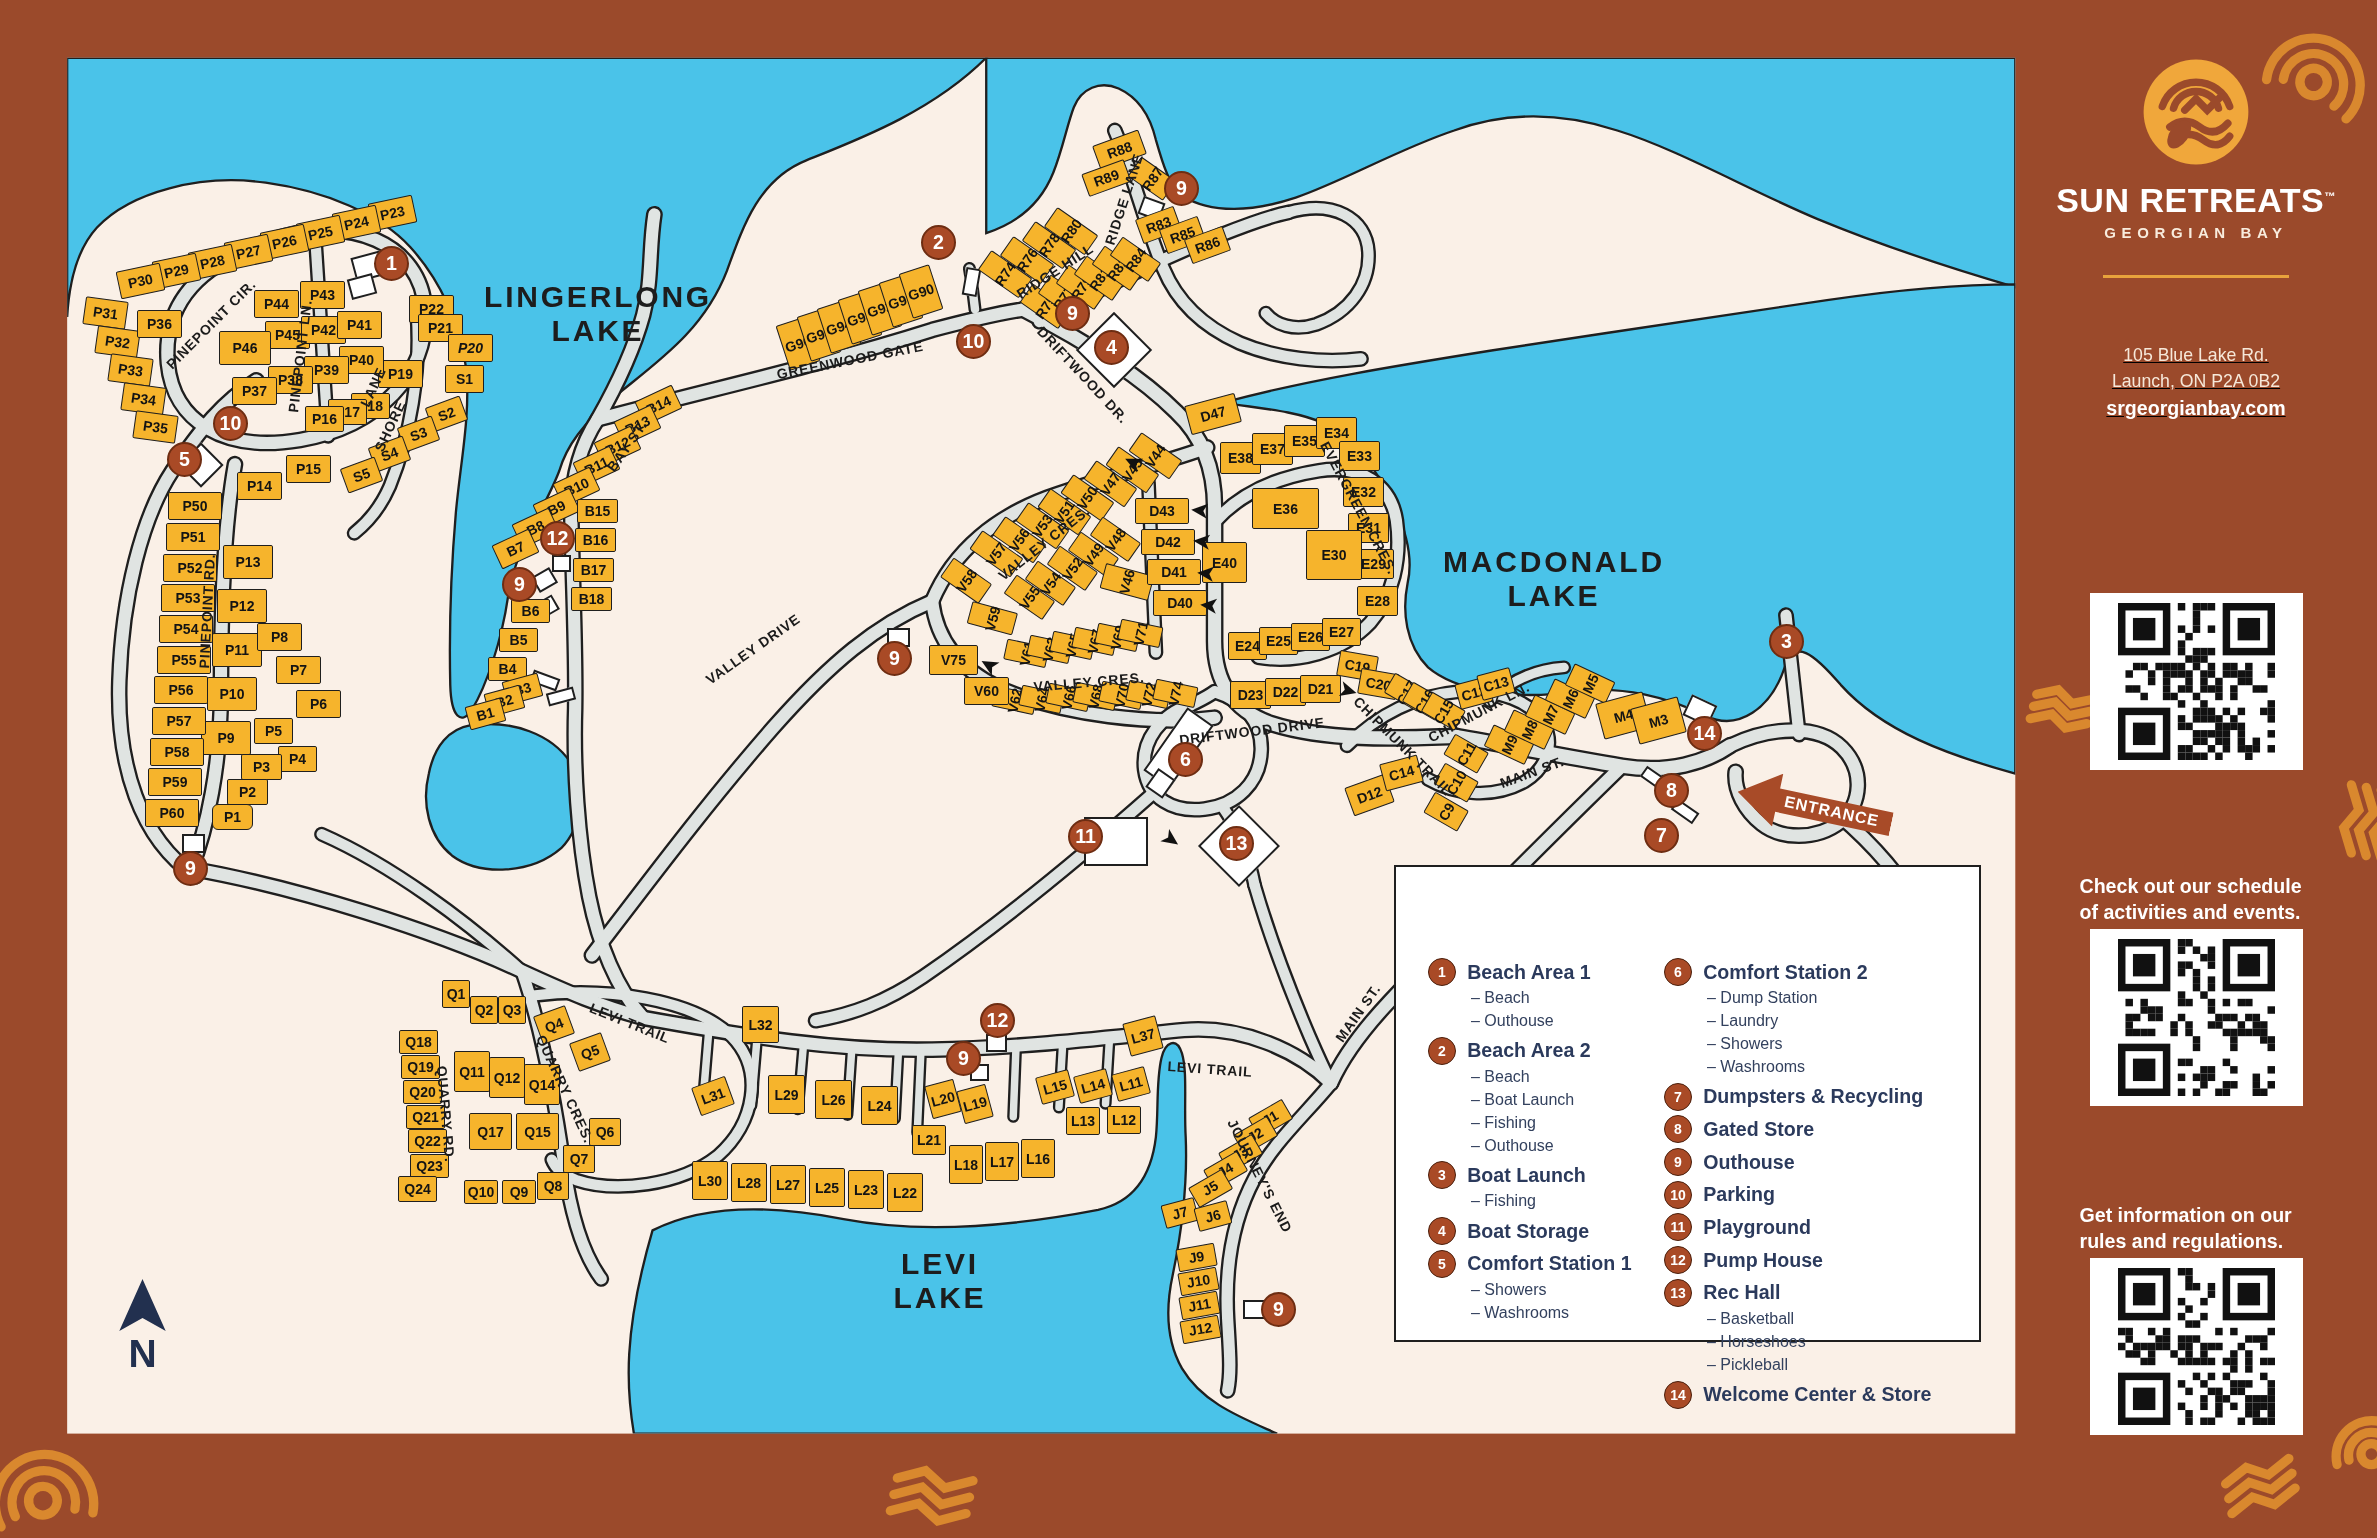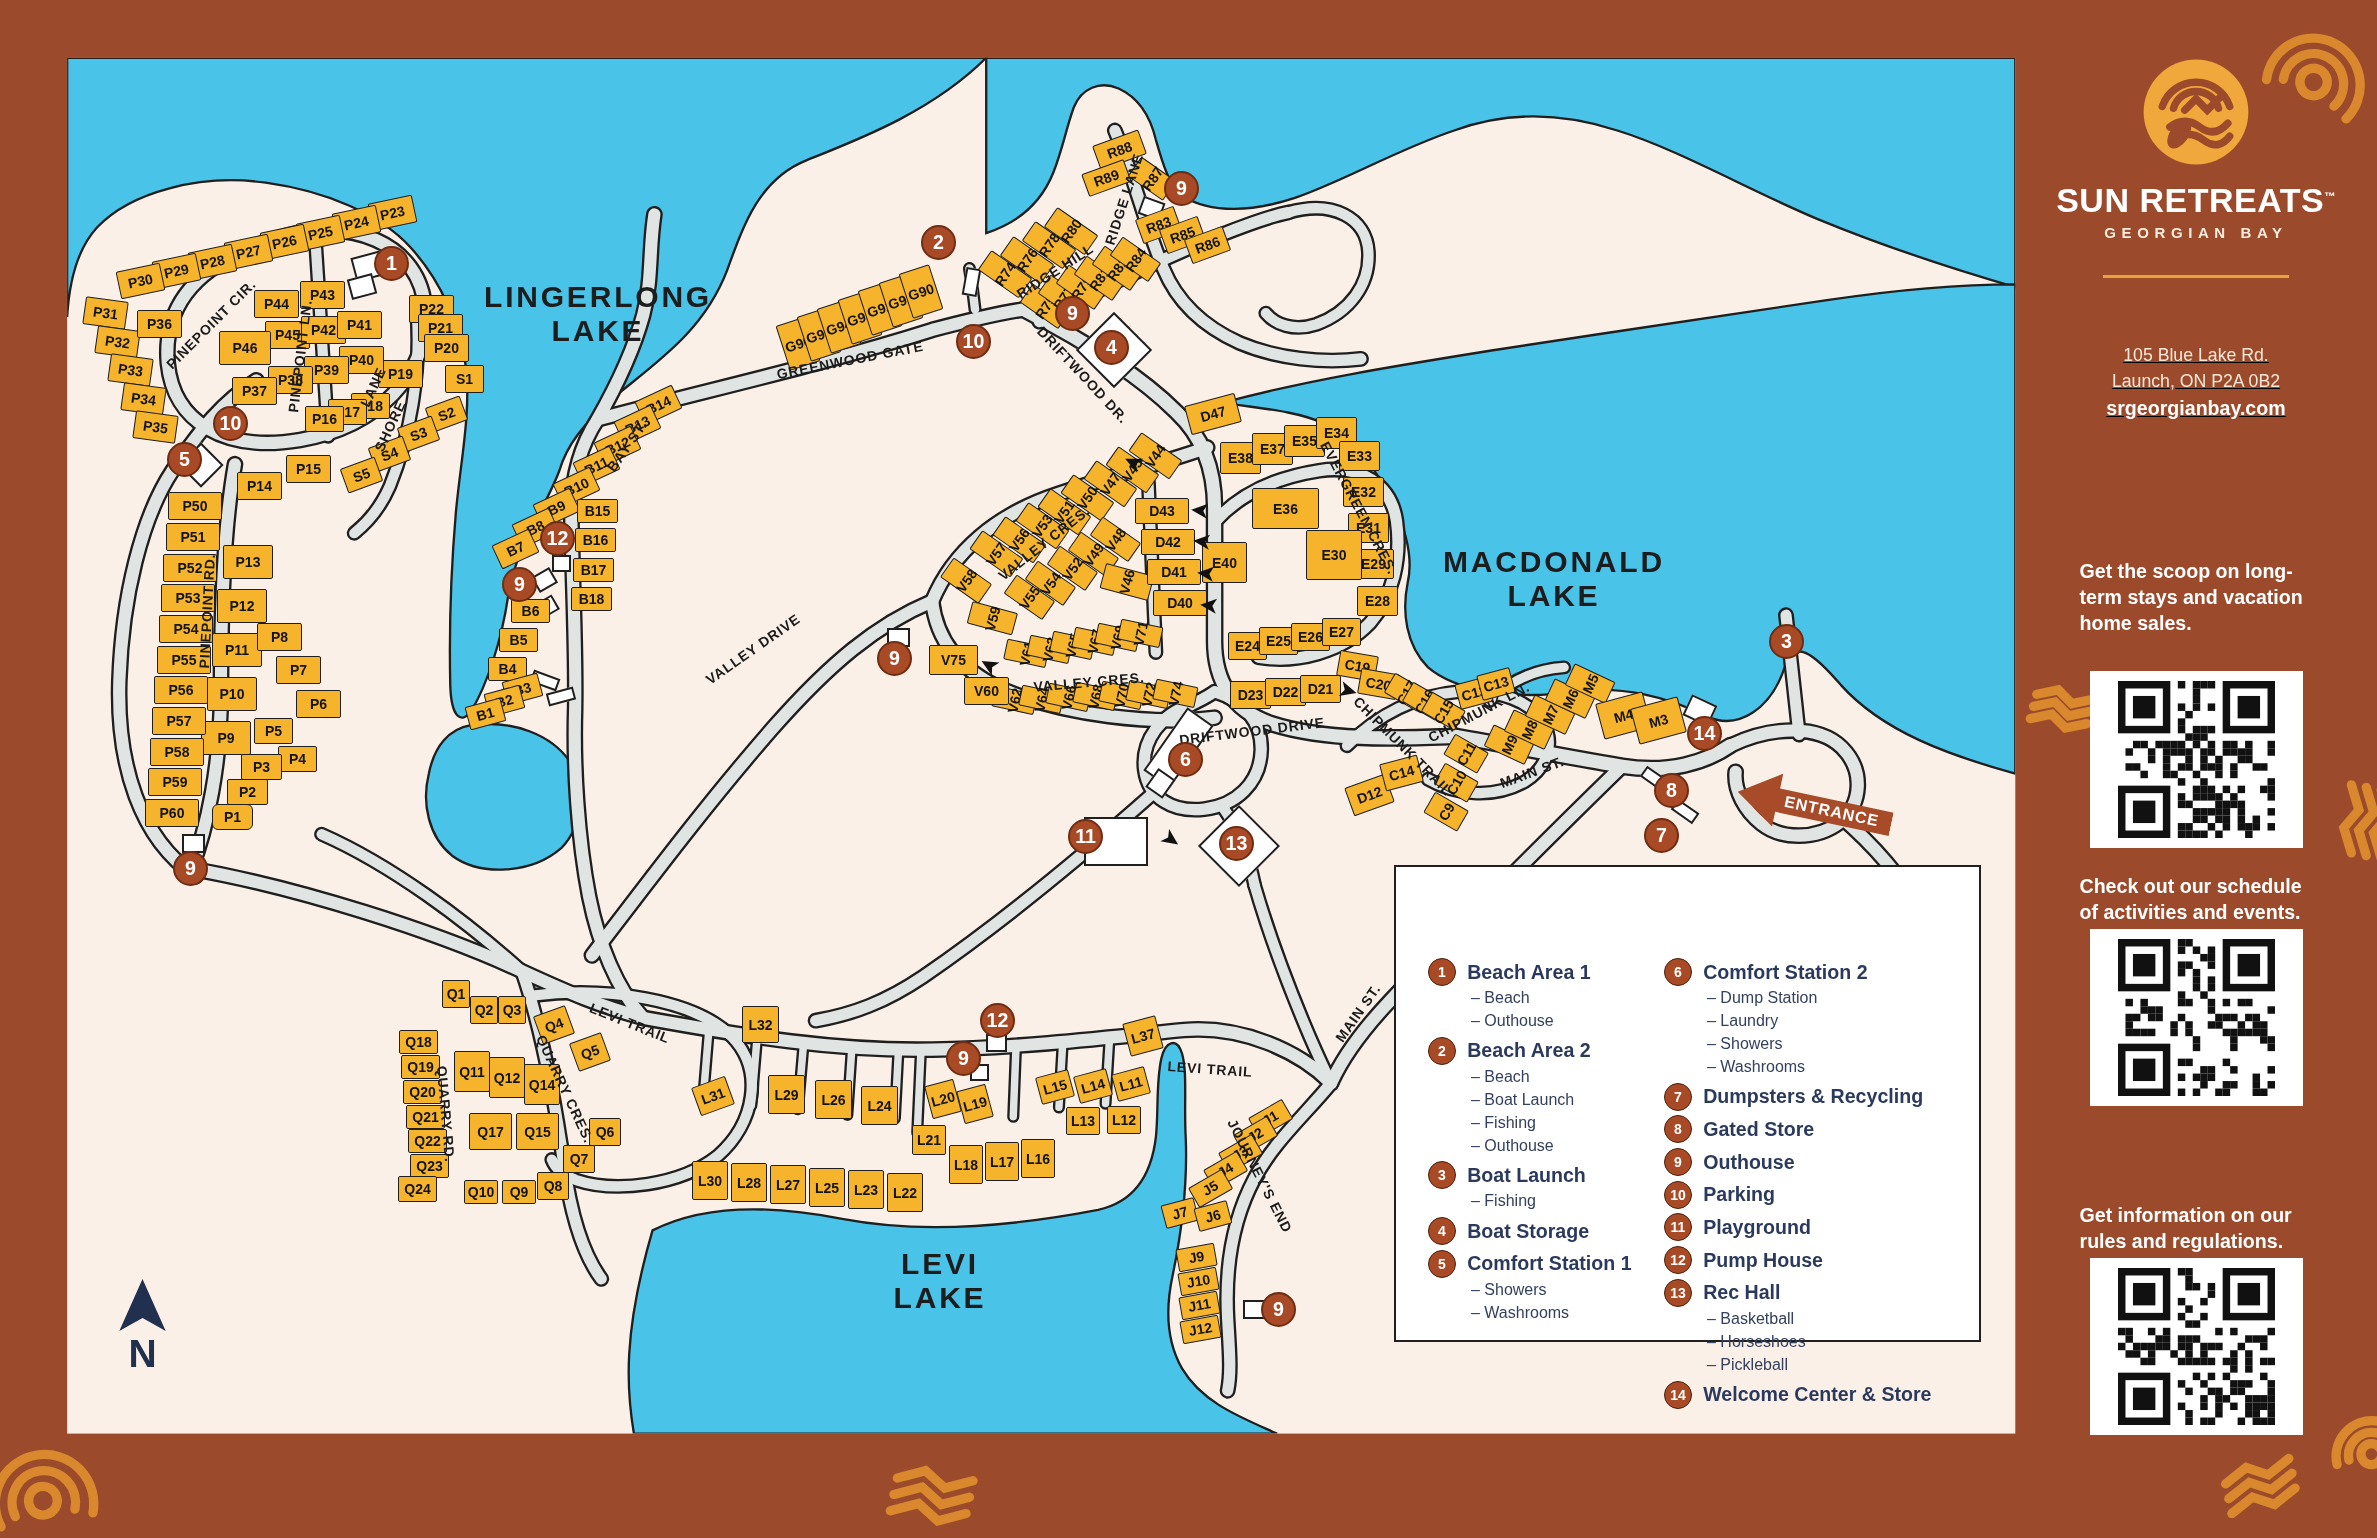--- a/index.html
+++ b/index.html
@@ -337,21 +337,20 @@
   <div id="brand"><span>SUN RETREATS</span><sup>™</sup></div>
   <div id="brand-region">GEORGIAN BAY</div>
   <div id="divider"></div>
   <div id="addr-block">
     <div class="addr">105 Blue Lake Rd.</div>
     <div class="addr">Launch, ON P2A 0B2</div>
     <div id="site">srgeorgianbay.com</div>
   </div>
   <div id="qr-sections">
       <div class="qr-section" style="top: 559px;">
-        <div class="qr-caption">Get the scoop on long-term stays and vacation home sales.</div>
         <div class="qr-box" style="margin-top: 34px;">
           <svg width="157" height="157" viewBox="0 0 168 168">
             <rect x="64" y="0" width="8" height="8" fill="#111"></rect>
             <rect x="80" y="0" width="8" height="8" fill="#111"></rect>
             <rect x="88" y="0" width="8" height="8" fill="#111"></rect>
             <rect x="96" y="0" width="8" height="8" fill="#111"></rect>
             <rect x="80" y="8" width="8" height="8" fill="#111"></rect>
             <rect x="80" y="16" width="8" height="8" fill="#111"></rect>
             <rect x="64" y="24" width="8" height="8" fill="#111"></rect>
             <rect x="80" y="24" width="8" height="8" fill="#111"></rect>
@@ -725,21 +724,21 @@
 <div class="lot" style="left: 134px; top: 413px; width: 41px; height: 26px; transform: rotate(8deg);">P35</div>
 <div class="lot" style="left: 137px; top: 310px; width: 43px; height: 26px; transform: rotate(0deg);">P36</div>
 <div class="lot" style="left: 254px; top: 290px; width: 43px; height: 26px; transform: rotate(0deg);">P44</div>
 <div class="lot" style="left: 300px; top: 281px; width: 43px; height: 26px; transform: rotate(0deg);">P43</div>
 <div class="lot" style="left: 265px; top: 321px; width: 43px; height: 26px; transform: rotate(0deg);">P45</div>
 <div class="lot" style="left: 301px; top: 316px; width: 43px; height: 26px; transform: rotate(0deg);">P42</div>
 <div class="lot" style="left: 337px; top: 311px; width: 43px; height: 26px; transform: rotate(0deg);">P41</div>
 <div class="lot" style="left: 219px; top: 331px; width: 50px; height: 32px; transform: rotate(0deg);">P46</div>
 <div class="lot" style="left: 409px; top: 295px; width: 43px; height: 26px; transform: rotate(0deg);">P22</div>
 <div class="lot" style="left: 418px; top: 314px; width: 43px; height: 26px; transform: rotate(0deg);">P21</div>
-<div class="lot" style="left: 424px; top: 334px; width: 43px; height: 26px; transform: rotate(0deg);">P20</div>
+<div class="lot" style="left: 448px; top: 334px; width: 43px; height: 26px; transform: rotate(0deg); font-style: italic;">P20</div>
 <div class="lot" style="left: 378px; top: 360px; width: 43px; height: 26px; transform: rotate(0deg);">P19</div>
 <div class="lot" style="left: 445px; top: 365px; width: 37px; height: 26px; transform: rotate(0deg);">S1</div>
 <div class="lot" style="left: 339px; top: 346px; width: 43px; height: 26px; transform: rotate(0deg);">P40</div>
 <div class="lot" style="left: 304px; top: 356px; width: 43px; height: 26px; transform: rotate(0deg);">P39</div>
 <div class="lot" style="left: 268px; top: 366px; width: 43px; height: 26px; transform: rotate(0deg);">P38</div>
 <div class="lot" style="left: 232px; top: 377px; width: 43px; height: 26px; transform: rotate(0deg);">P37</div>
 <div class="lot" style="left: 351px; top: 393px; width: 37px; height: 24px; transform: rotate(0deg);">P18</div>
 <div class="lot" style="left: 328px; top: 399px; width: 37px; height: 24px; transform: rotate(0deg);">P17</div>
 <div class="lot" style="left: 305px; top: 406px; width: 37px; height: 24px; transform: rotate(0deg);">P16</div>
 <div class="lot" style="left: 428px; top: 401px; width: 35px; height: 24px; transform: rotate(-20deg);">S2</div>

